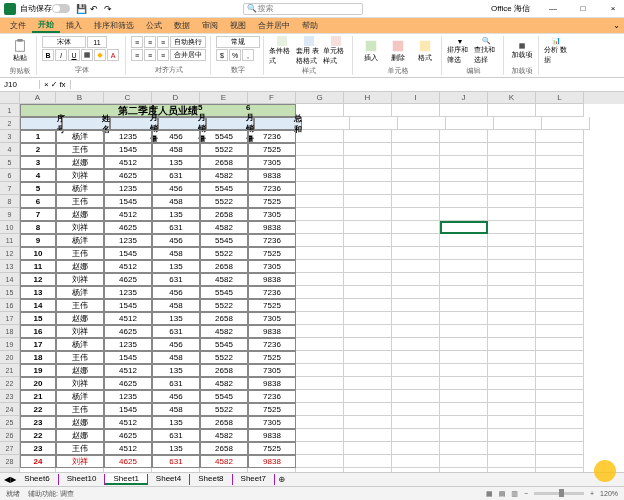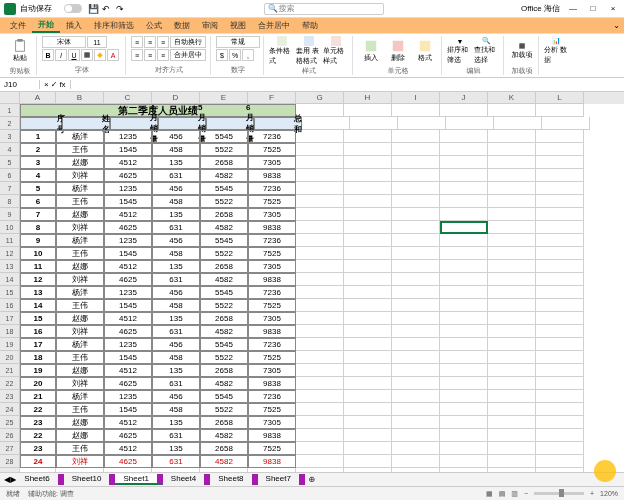--- a/index.html
+++ b/index.html
@@ -1,28 +1,28 @@
 <!DOCTYPE html>
 <html><head>
 <meta charset="utf-8">
 <style>
 * { box-sizing: border-box; margin: 0; padding: 0; font-family: "Microsoft YaHei", sans-serif; }
 body { background: #f0f0f0; width: 624px; height: 500px; overflow: hidden; font-size: 9px; position: relative; }
 
 
 .titlebar { display: flex; align-items: center; background: #fff; height: 18px; padding: 0 4px; border-bottom: 1px solid #ddd; }
 .titlebar .app-icon { width: 12px; height: 12px; background: #107c41; border-radius: 2px; margin-right: 4px; }
-.titlebar .autosave { display: flex; align-items: center; gap: 12px; font-size: 8px; }
+.titlebar .autosave { display: flex; align-items: center; gap: 0; font-size: 8px; }
 .toggle-off { width: 18px; height: 9px; background: #ccc; border-radius: 5px; position: relative; }
 .toggle-off::after { content: ''; position: absolute; width: 7px; height: 7px; background: #fff; border-radius: 50%; top: 1px; left: 1px; }
 .qat-icons { display: flex; gap: 4px; margin-left: 6px; }
 .qat-icons span { width: 10px; height: 10px; display: inline-block; }
 .titlebar .filename { flex: 1; text-align: left; font-size: 8px; color: #333; margin-left: 8px; }
 .titlebar .search { width: 120px; height: 12px; border: 1px solid #ccc; border-radius: 2px; margin: 0 auto; display: flex; align-items: center; padding: 0 4px; font-size: 8px; color: #888; }
-.titlebar .right { display: flex; align-items: center; gap: 6px; font-size: 8px; }
+.titlebar .right { display: flex; align-items: center; gap: 16px; font-size: 8px; }
 .win-btn { width: 14px; height: 14px; display: flex; align-items: center; justify-content: center; cursor: pointer; }
 
 
 .ribbon-tabs { display: flex; align-items: center; background: #fdba74; height: 16px; padding: 0 4px; font-size: 8px; border-bottom: 1px solid #e0e0e0; }
 .ribbon-tabs .tab { padding: 0 6px; height: 100%; display: flex; align-items: center; color: #333; cursor: pointer; }
 .ribbon-tabs .tab.active { border-bottom: 2px solid #107c41; color: #107c41; font-weight: bold; }
 .ribbon-tabs .right { margin-left: auto; display: flex; gap: 4px; }
 
 
 .ribbon { display: flex; background: #fff; height: 44px; border-bottom: 1px solid #ccc; padding: 2px 4px; gap: 2px; overflow: hidden; }
@@ -52,21 +52,21 @@
 
 .title-cell { background: #c5e0b4; font-weight: bold; font-size: 10px; border: 1px solid #888 !important; text-align: center; }
 .header-cell { background: #deebf7; font-weight: bold; font-size: 8px; border: 1px solid #888 !important; padding-left: 40px; }
 .data-cell { border: 1px solid #888 !important; font-size: 8px; }
 .data-cell.bold { font-weight: bold; }
 .data-cell.red { color: #c00; }
 .selected-cell { border: 2px solid #107c41 !important; }
 
 
 .sheet-tabs { display: flex; align-items: center; background: #f3f3f3; height: 14px; border-top: 1px solid #ccc; font-size: 8px; padding: 0 4px; position: absolute; bottom: 14px; left: 0; right: 0; }
-.sheet-tab { padding: 0 8px; border-right: 6px solid #a21caf; cursor: pointer; }
+.sheet-tab { padding: 0 8px; border-right: 1px solid #a21caf; cursor: pointer; }
 .sheet-tab.active { background: #fff; border-bottom: 2px solid #107c41; }
 .add-sheet { width: 14px; text-align: center; cursor: pointer; }
 
 
 .status-bar { position: absolute; bottom: 0; left: 0; right: 0; display: flex; align-items: center; background: #f3f3f3; height: 14px; border-top: 1px solid #ccc; font-size: 7px; padding: 0 6px; color: #555; }
 .status-bar .right { margin-left: auto; display: flex; align-items: center; gap: 6px; }
 .zoom-slider { width: 50px; height: 3px; background: #ccc; position: relative; }
 .zoom-slider::after { content: ''; position: absolute; width: 5px; height: 8px; background: #888; top: -3px; left: 50%; }
 
 

